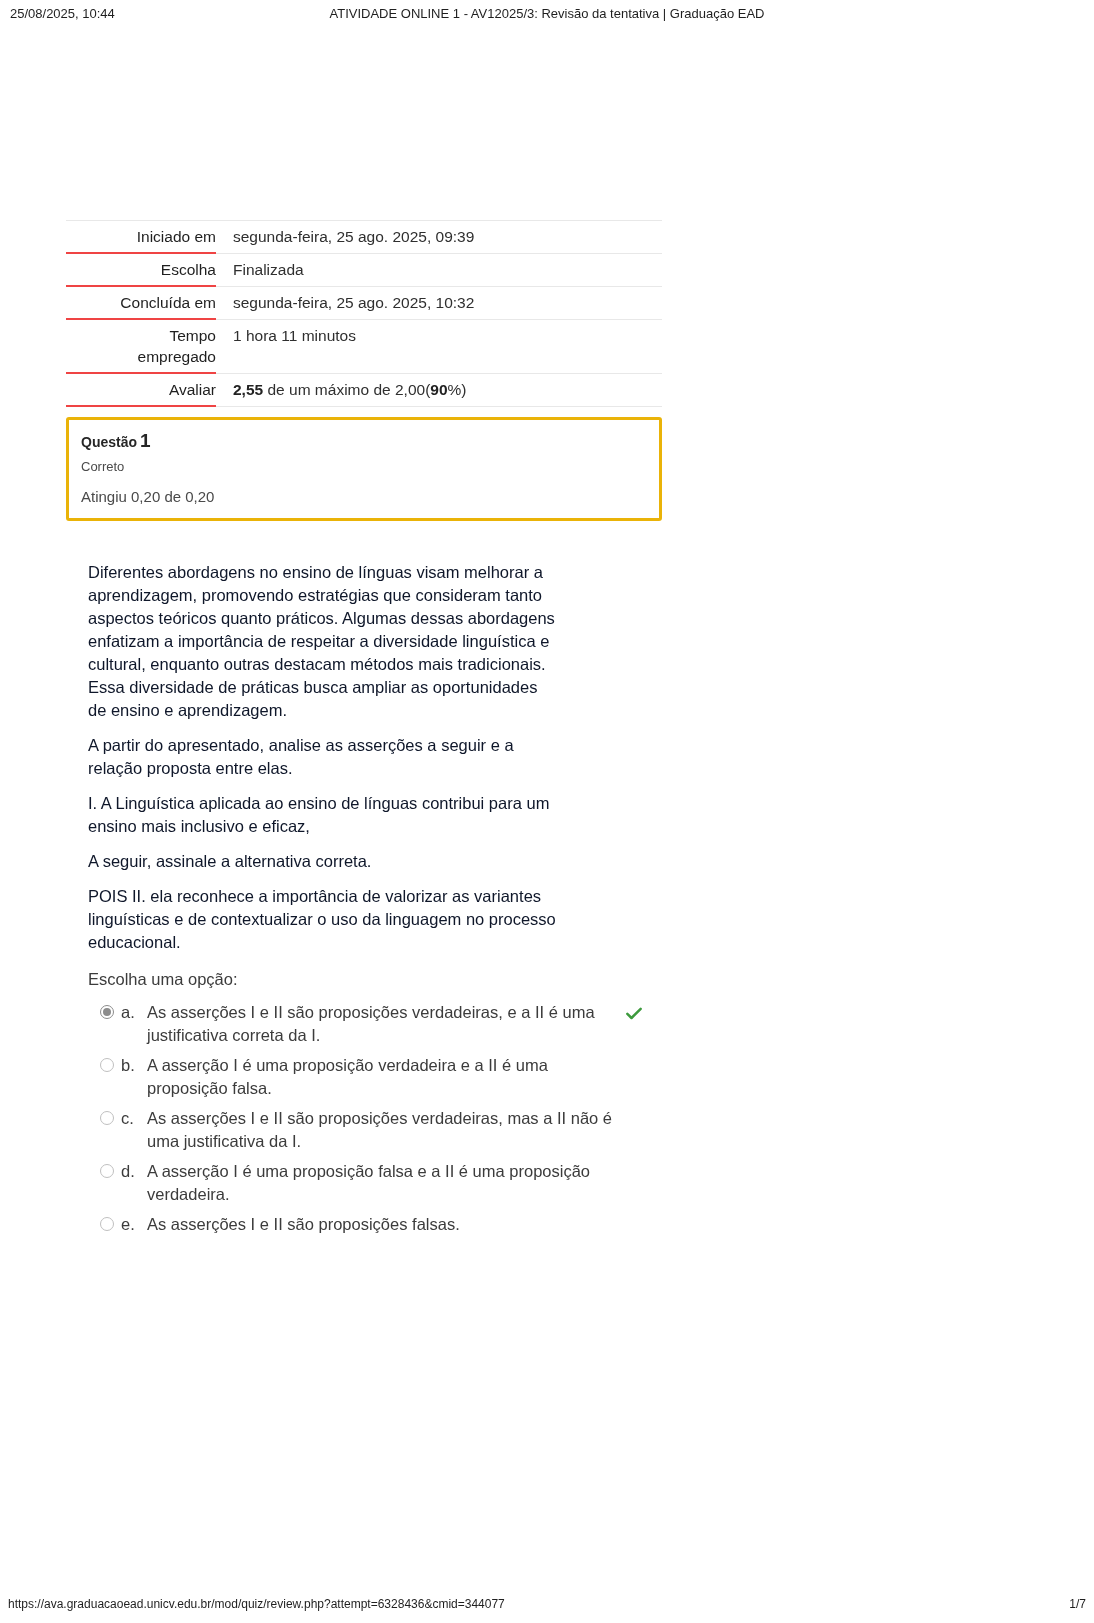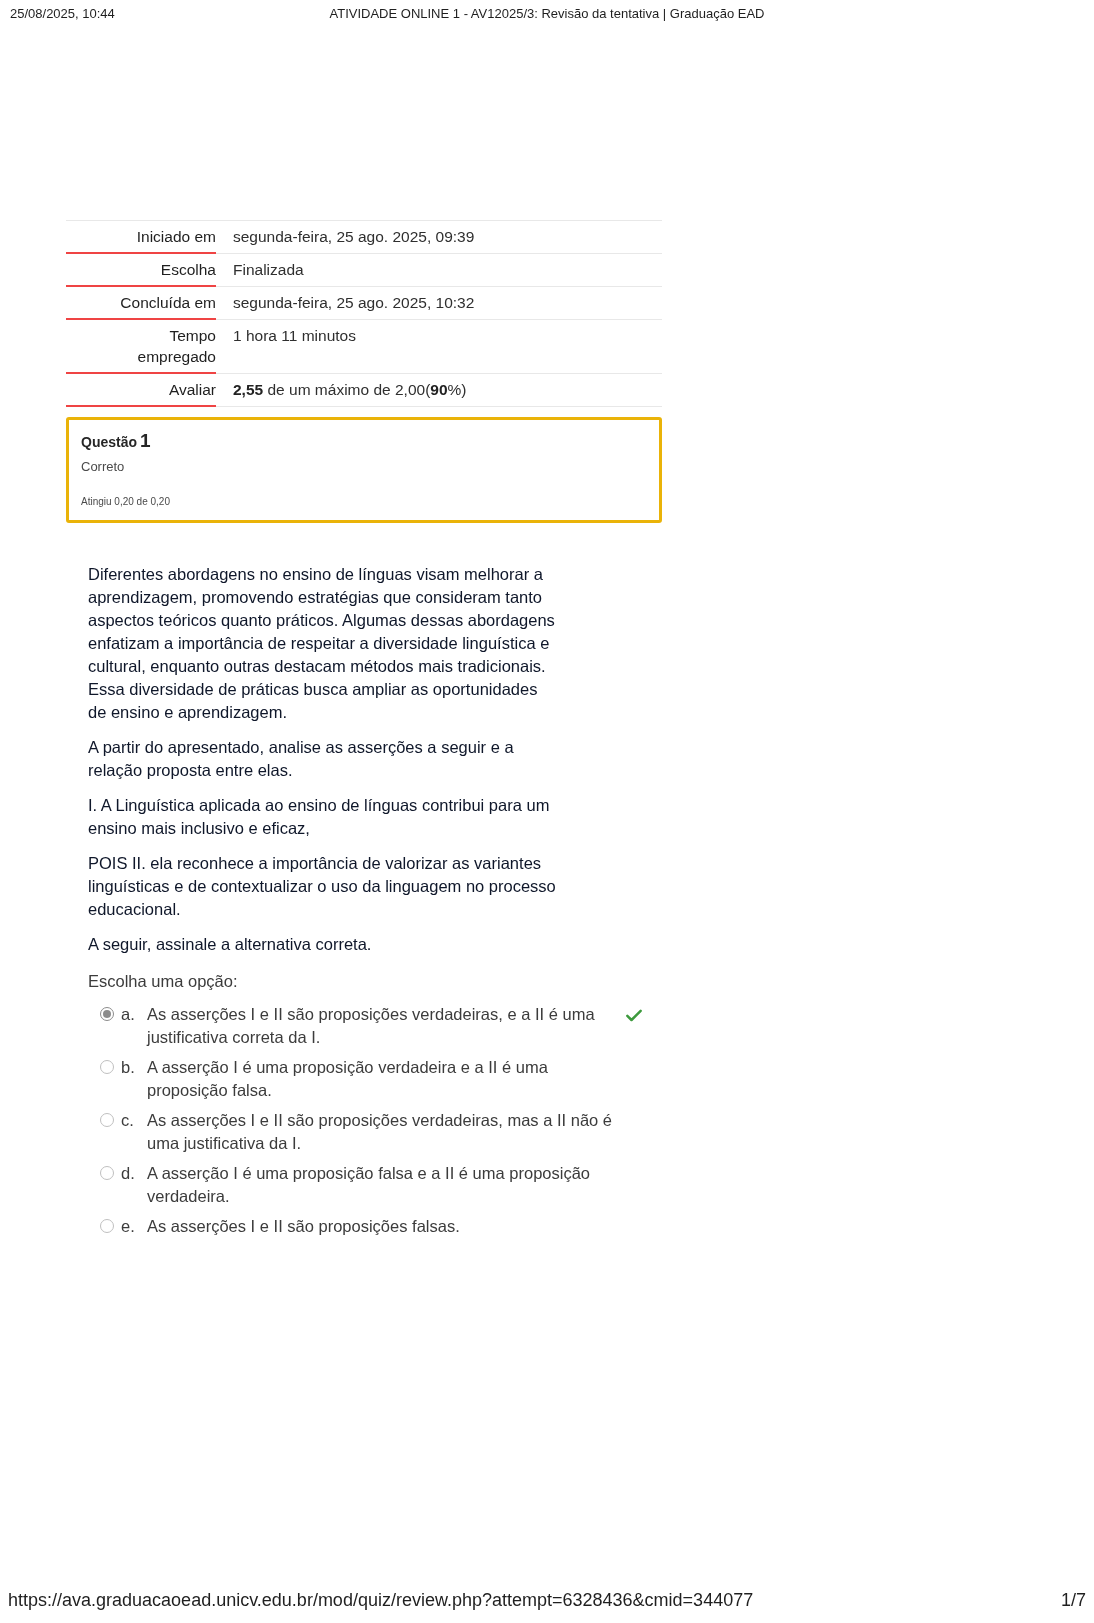--- a/index.html
+++ b/index.html
@@ -9,21 +9,21 @@
     height:1623px;
     background:#ffffff;
     font-family:"Liberation Sans", sans-serif;
     color:#3c3c3c;
     overflow:hidden;
   }
   
   .print-header{position:absolute;top:6px;left:0;right:0;height:18px;font-size:13px;color:#1f1f1f;}
   .ph-date{position:absolute;left:10px;top:0;}
   .ph-title{display:block;text-align:center;}
-  .print-footer{position:absolute;bottom:12px;left:0;right:0;height:16px;font-size:18px;color:#1f1f1f;}
+  .print-footer{position:absolute;bottom:12px;left:0;right:0;height:16px;font-size:12px;color:#1f1f1f;}
   .pf-url{position:absolute;left:8px;bottom:0;}
   .pf-page{position:absolute;right:8px;bottom:0;}
 
   
   .content{position:absolute;top:220px;left:66px;width:596px;}
 
   
   table.summary{border-collapse:collapse;width:100%;font-size:15.5px;color:#2f2f2f;border-top:1px solid #e8e8e8;}
   table.summary th{
     width:150px;text-align:right;vertical-align:top;font-weight:400;color:#1f1f1f;
@@ -37,21 +37,21 @@
   .b{font-weight:700;color:#222;}
 
   
   .question-info{
     margin-top:10px;border:3px solid #eab308;border-radius:3px;
     padding:11px 12px 13px 12px;box-sizing:border-box;width:100%;
   }
   .q-line{font-size:14px;font-weight:700;color:#262626;line-height:20px;}
   .q-num{font-size:19px;margin-left:3px;}
   .q-state{font-size:13px;color:#4a4a4a;margin-top:7px;}
-  .q-grade{font-size:10px;color:#4a4a4a;margin-top:22px;}
+  .q-grade{font-size:15px;color:#4a4a4a;margin-top:14px;}
 
   
   .question-text{margin:40px 0 0 22px;font-size:16.5px;line-height:23px;color:#0f172a;max-width:472px;}
   .question-text p{margin:0 0 12px 0;}
 
   .answer-prompt{margin:14px 0 0 22px;font-size:16.5px;line-height:23px;color:#3c3c3c;}
 
   .options{margin:10px 0 0 34px;}
   .option{display:flex;align-items:flex-start;margin-bottom:7px;font-size:16.5px;line-height:23px;color:#3c3c3c;}
   .opt-radio{
@@ -108,22 +108,22 @@
         <span>Questão</span><span class="q-num">1</span>
       </div>
       <div class="q-state">Correto</div>
       <div class="q-grade">Atingiu 0,20 de 0,20</div>
     </div>
 
     <div class="question-text">
       <p>Diferentes abordagens no ensino de línguas visam melhorar a aprendizagem, promovendo estratégias que consideram tanto aspectos teóricos quanto práticos. Algumas dessas abordagens enfatizam a importância de respeitar a diversidade linguística e cultural, enquanto outras destacam métodos mais tradicionais. Essa diversidade de práticas busca ampliar as oportunidades de ensino e aprendizagem.</p>
       <p>A partir do apresentado, analise as asserções a seguir e a relação proposta entre elas.</p>
       <p>I. A Linguística aplicada ao ensino de línguas contribui para um ensino mais inclusivo e eficaz,</p>
+      <p>A seguir, assinale a alternativa correta.</p>
       <p>POIS II. ela reconhece a importância de valorizar as variantes linguísticas e de contextualizar o uso da linguagem no processo educacional.</p>
-      <p>A seguir, assinale a alternativa correta.</p>
     </div>
 
     <div class="answer-prompt">Escolha uma opção:</div>
 
     <div class="options">
 
       <div class="option">
         <span class="opt-radio selected"></span>
         <span class="opt-letter">a.</span>
         <span class="opt-text">As asserções I e II são proposições verdadeiras, e a II é uma justificativa correta da I.</span>

